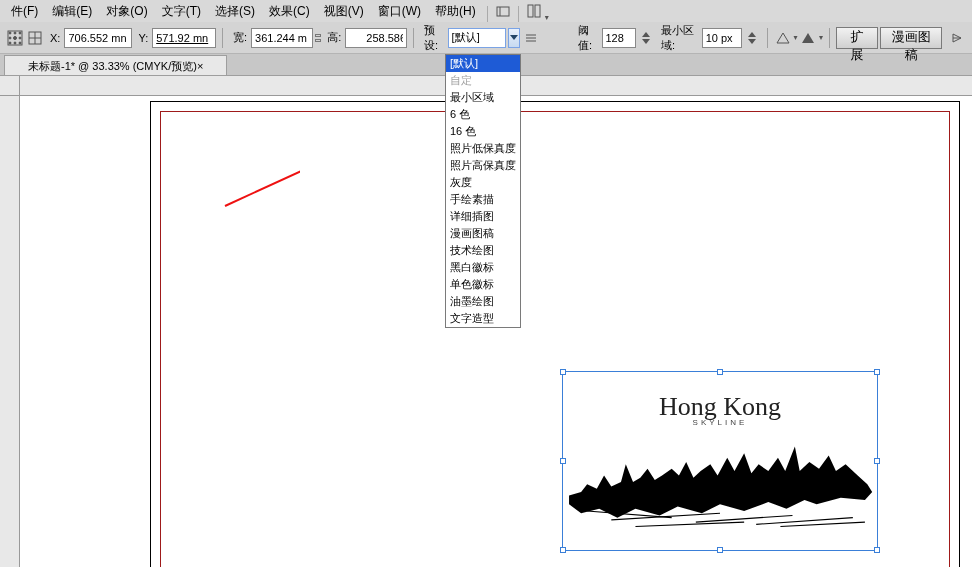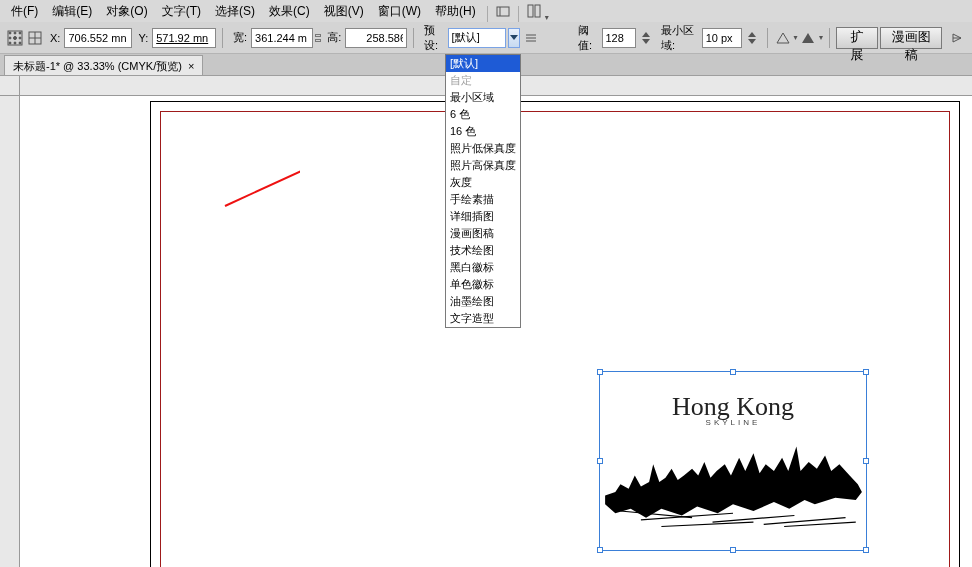--- a/index.html
+++ b/index.html
@@ -20,21 +20,21 @@
   .cb-btn { height: 22px; border: 1px solid #7a7a7a; background: linear-gradient(#f2f2f2,#d0d0d0); font-size: 13px; padding: 0 10px; cursor: pointer; }
   .link-toggle { width: 8px; display: flex; flex-direction: column; gap: 2px; }
   .link-toggle div { height: 3px; border: 1px solid #777; }
 
   .preset-combo { position: relative; }
   .preset-input { width: 58px; height: 20px; border: 1px solid #7aa3e5; background: #fff; font-size: 11px; padding: 0 3px; }
   .preset-drop-btn { width: 16px; height: 20px; border: 1px solid #7aa3e5; background: linear-gradient(#e8f0fb,#c7daf1); display: inline-flex; align-items: center; justify-content: center; cursor: pointer; }
 
   
   .tab-strip { height: 22px; background: #c7c7c7; display: flex; align-items: flex-end; padding-left: 4px; border-bottom: 1px solid #9e9e9e; }
-  .tab { height: 20px; background: #e8e8e8; border: 1px solid #9e9e9e; border-bottom: none; padding: 0 8px; font-size: 11px; line-height: 20px; display: flex; align-items: center; gap: 6px; }
+  .tab { height: 20px; background: #e8e8e8; border: 1px solid #9e9e9e; border-bottom: none; padding: 0 23px; font-size: 11px; line-height: 20px; display: flex; align-items: center; gap: 0; }
   .tab-close { cursor: pointer; font-size: 11px; }
 
   
   .workspace { position: relative; width: 100%; height: calc(100% - 76px); background: #d4d4d4; overflow: hidden; }
   .ruler-h { position: absolute; left: 20px; right: 0; top: 0; height: 20px; background: #e8e8e8; border-bottom: 1px solid #999; }
   .ruler-v { position: absolute; left: 0; top: 20px; bottom: 0; width: 20px; background: #e8e8e8; border-right: 1px solid #999; }
   .ruler-corner { position: absolute; left: 0; top: 0; width: 20px; height: 20px; background: #e8e8e8; border-right: 1px solid #999; border-bottom: 1px solid #999; }
   .canvas-area { position: absolute; left: 20px; top: 20px; right: 0; bottom: 0; background: #fff; }
 
   .document-bounds { position: absolute; left: 130px; top: 5px; width: 810px; height: 560px; border: 1px solid #000; }
@@ -207,21 +207,21 @@
 
 <div class="workspace">
   <div class="ruler-corner"></div>
   <div class="ruler-h"></div>
   <div class="ruler-v"></div>
 
   <div class="canvas-area">
     <div class="document-bounds"></div>
     <div class="document-inner"></div>
 
-    <div class="sel-box" style="left:579px; top:275px; width:268px; height:180px">
+    <div class="sel-box" style="left:542px; top:275px; width:316px; height:180px">
       <div class="skyline">
         <div class="skyline-title">Hong Kong</div>
         <div class="skyline-sub">SKYLINE</div>
         <svg viewBox="0 0 260 90" preserveAspectRatio="none">
           <path fill="#000" d="M5 58 L15 55 L20 48 L28 52 L34 40 L40 50 L48 46 L52 30 L58 46 L64 42 L70 34 L76 44 L82 40 L90 34 L96 40 L102 28 L108 42 L114 36 L122 30 L128 40 L136 24 L142 36 L150 20 L156 38 L162 30 L170 36 L178 24 L184 36 L192 14 L196 36 L204 28 L212 34 L220 22 L226 36 L234 30 L244 40 L252 48 L256 55 L250 62 L230 60 L210 66 L200 62 L185 70 L170 64 L150 72 L130 66 L115 74 L95 68 L80 76 L60 70 L45 78 L30 70 L15 74 L5 66 Z"></path>
           <g stroke="#000" stroke-width="1">
             <line x1="20" y1="72" x2="90" y2="78"></line>
               <line x1="40" y1="80" x2="130" y2="74"></line>
             <line x1="110" y1="82" x2="190" y2="76"></line>
               <line x1="160" y1="84" x2="240" y2="78"></line>

